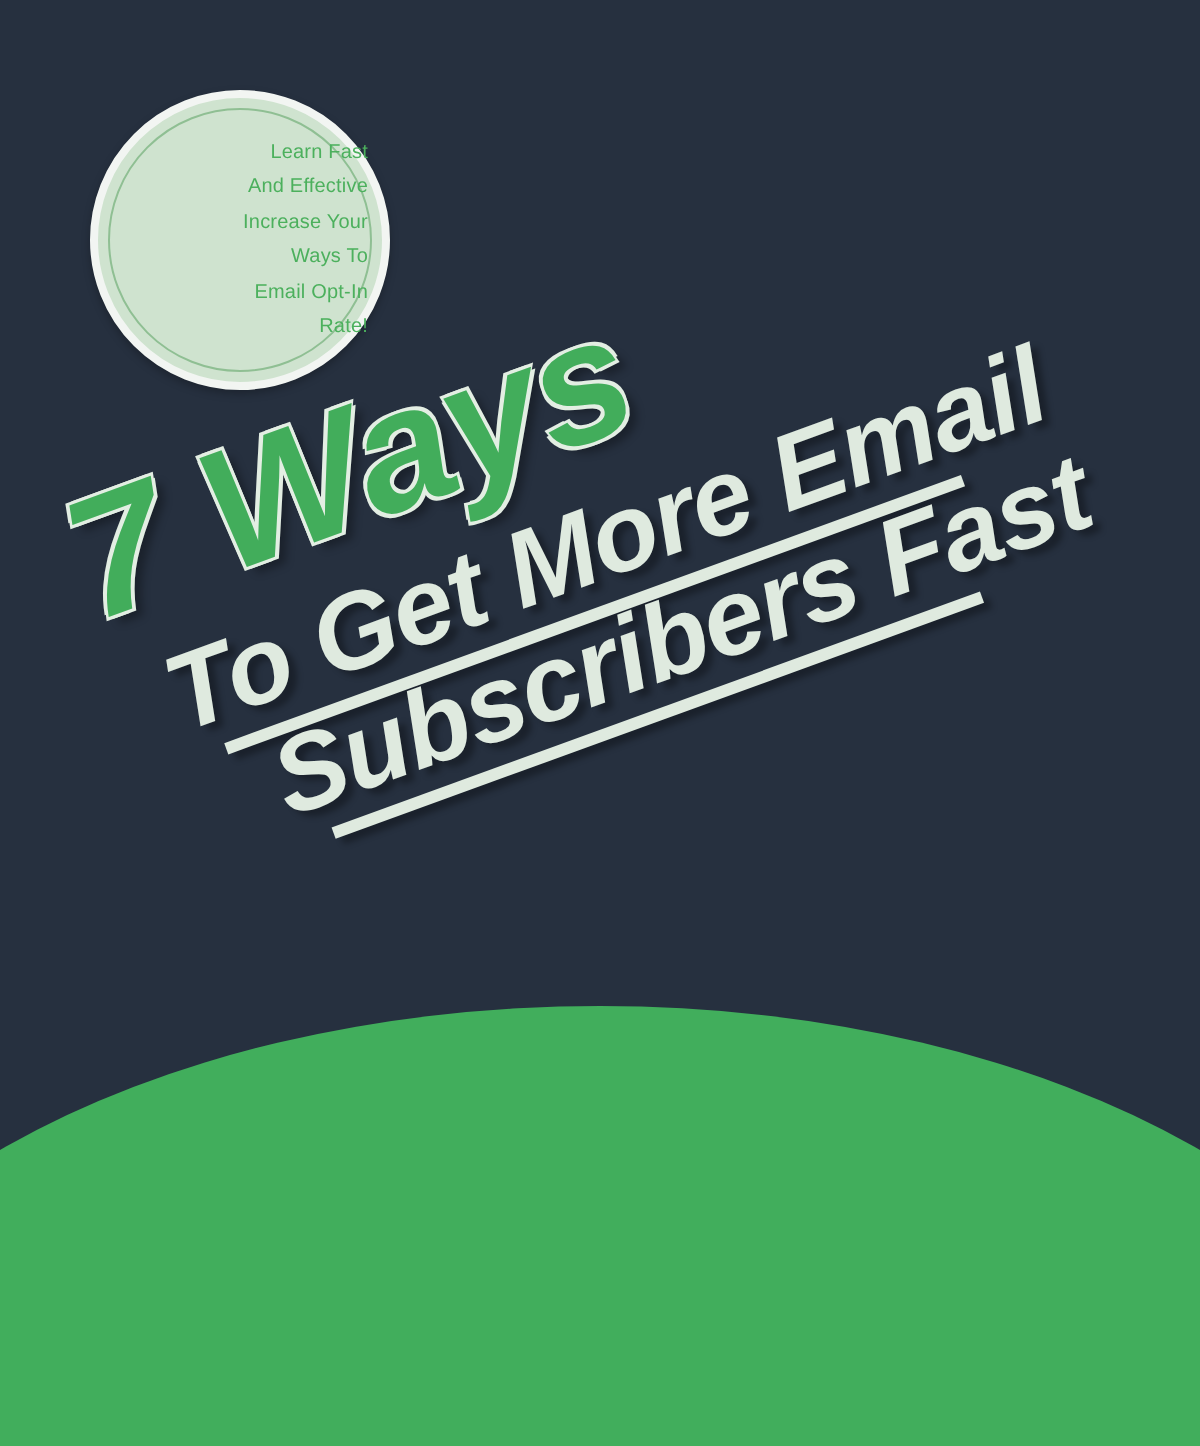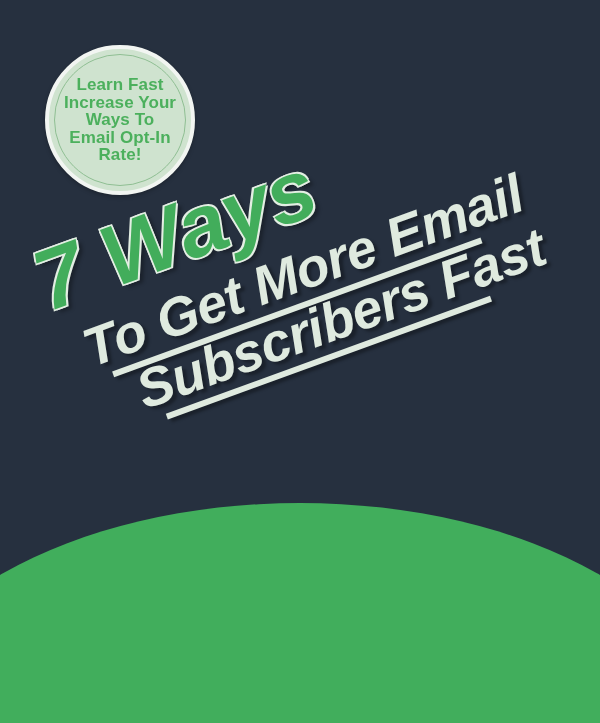--- a/index.html
+++ b/index.html
@@ -50,25 +50,25 @@
     top: 5px;
     right: 5px;
     bottom: 5px;
     border-radius: 50%;
     border: 1px solid #8fbf93;
     pointer-events: none;
   }
   .badge-text {
     position: relative;
     width: 128px;
-    text-align: center;
+    text-align: right;
     color: #4cb05d;
-    font-size: 17px;
+    font-size: 10px;
     line-height: 17.5px;
-    font-weight: 700;
+    font-weight: 400;
     letter-spacing: 0.1px;
   }
   .badge-text span { display: block; white-space: nowrap; }
 
   
   .headline {
     position: absolute;
     left: 60px;
     top: 196px;
     width: 480px;
@@ -122,20 +122,21 @@
 <body>
 
 <div id="poster">
 
   <div class="bottom-ellipse"></div>
 
   <div class="badge">
     <div class="badge-inner-ring"></div>
     <div class="badge-text">
       <span>Learn Fast</span>
+      <span>And Effective</span>
       <span>Increase Your</span>
       <span>Ways To</span>
       <span>Email Opt-In</span>
       <span>Rate!</span>
     </div>
   </div>
 
   <div class="headline">
     <div class="hl-line hl-1">7 Ways</div>
     <div class="hl-line hl-2">To Get More Email</div>

